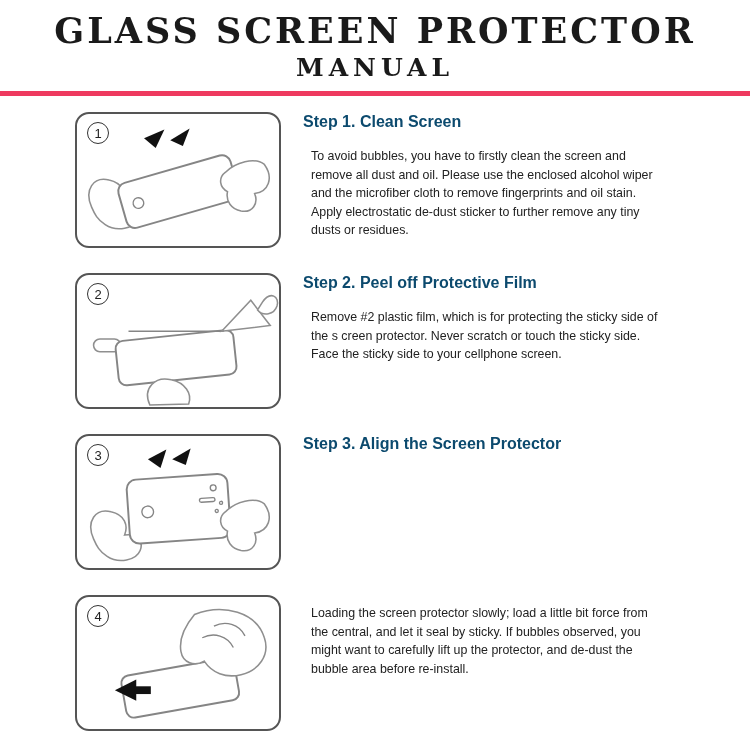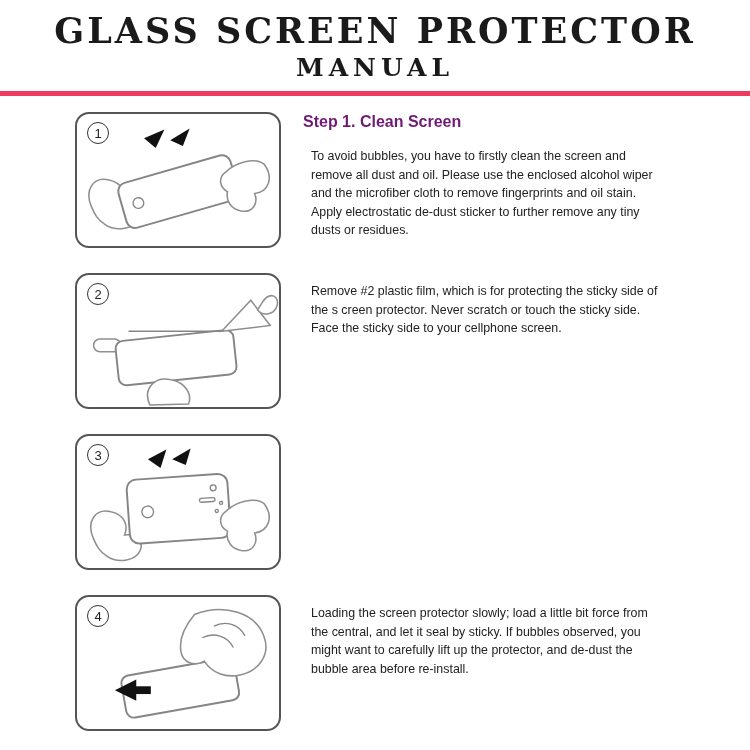--- a/index.html
+++ b/index.html
@@ -15,21 +15,21 @@
 
   .steps { padding:16px 0 0 75px; }
   .step-row { display:flex; align-items:flex-start; margin-bottom:25px; }
 
   .illus-box { width:206px; height:136px; border:2px solid #555; border-radius:14px; position:relative; flex:none; background:#fff; }
   .illus-box svg { position:absolute; top:0; left:0; width:100%; height:100%; }
   .num-badge { position:absolute; top:8px; left:10px; width:22px; height:22px; border:1.5px solid #333; border-radius:50%;
                display:flex; align-items:center; justify-content:center; font-size:13px; color:#222; background:#fff; z-index:2; }
 
   .step-text { margin-left:22px; width:372px; padding-top:1px; }
-  .step-heading { font-size:16px; font-weight:bold; margin:0 0 16px 0; color:#701a75; }
+  .step-heading { font-size:16px; font-weight:bold; margin:0 0 16px 0; color:#0c4a6e; }
   .step-body { font-size:12.4px; line-height:1.5; margin:8px; color:#222; }
 
   .sketch { fill:#fff; stroke:#8f8f8f; stroke-width:1.6; }
   .phone { fill:#fff; stroke:#858585; stroke-width:2; }
   .detail { fill:none; stroke:#858585; stroke-width:1.4; }
   .arrow { fill:#111; stroke:none; }
 </style>
 </head>
 <body>
 
@@ -72,20 +72,21 @@
           <g transform="rotate(-6 103 85)">
             <rect class="phone" x="40" y="62" width="122" height="46" rx="8"></rect>
           </g>
           <path class="detail" d="M52 58 L150 58"></path>
           <path class="sketch" d="M148 58 L178 26 L198 52 Z"></path>
           <path class="sketch" d="M190 28 C198 16 208 22 205 32 C202 41 191 43 185 36 Z"></path>
           <path class="sketch" d="M74 134 C66 116 80 104 96 108 C110 111 118 122 114 133 Z"></path>
         </svg>
       </div>
       <div class="step-text">
+        <h2 class="step-heading">Step 2. Peel off Protective Film</h2>
         <p class="step-body">Remove #2 plastic film, which is for protecting the sticky side of the s creen protector. Never scratch or touch the sticky side. Face the sticky side to your cellphone screen.</p>
       </div>
     </div>
 
     <div class="step-row">
       <div class="illus-box">
         <span class="num-badge">3</span>
         <svg viewBox="0 0 206 136">
           <path class="arrow" d="M97 24 L116 13 L111 30 Z"></path>
           <path class="arrow" d="M91 14 L72 24 L85 33 Z"></path>
@@ -95,20 +96,21 @@
             <circle class="detail" cx="141" cy="56" r="3"></circle>
             <rect class="detail" x="126" y="66" width="16" height="4" rx="2"></rect>
             <circle class="detail" cx="143" cy="80" r="1.6"></circle>
             <circle class="detail" cx="148" cy="72" r="1.6"></circle>
             <circle class="detail" cx="72" cy="76" r="6"></circle>
           </g>
           <path class="sketch" d="M192 70 C202 84 196 98 182 100 C186 110 180 120 168 118 C158 116 152 108 154 98 C146 94 144 84 152 78 C162 68 182 62 192 70 Z"></path>
         </svg>
       </div>
       <div class="step-text">
+        <h2 class="step-heading">Step 3. Align the Screen Protector</h2>
       </div>
     </div>
 
     <div class="step-row">
       <div class="illus-box">
         <span class="num-badge">4</span>
         <svg viewBox="0 0 206 136">
           <g transform="rotate(-10 103 92)">
             <rect class="phone" x="46" y="72" width="118" height="44" rx="8"></rect>
           </g>

